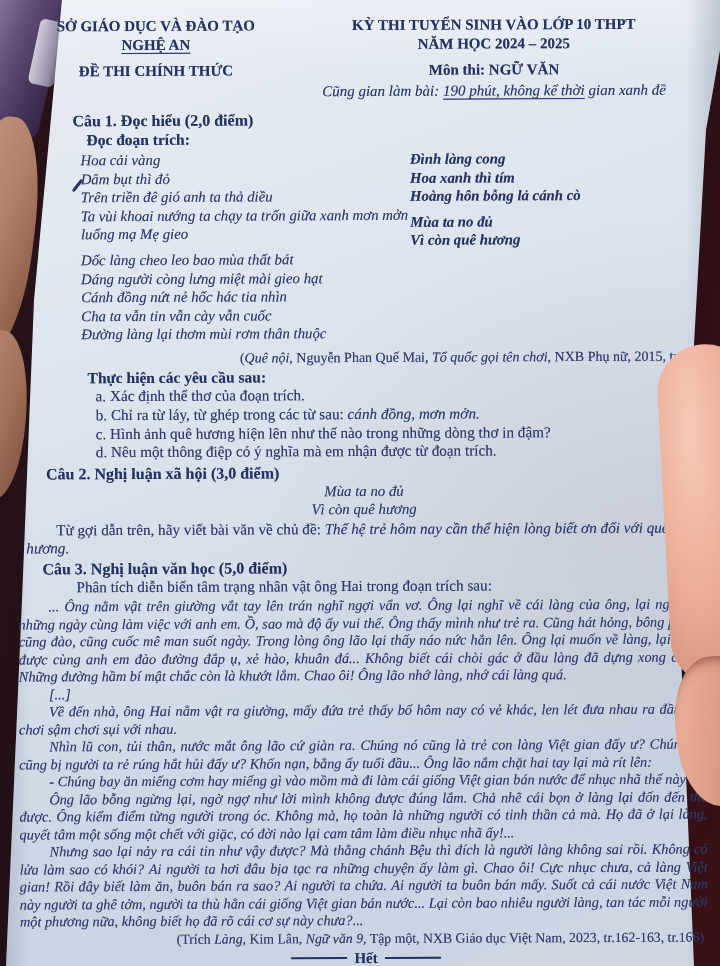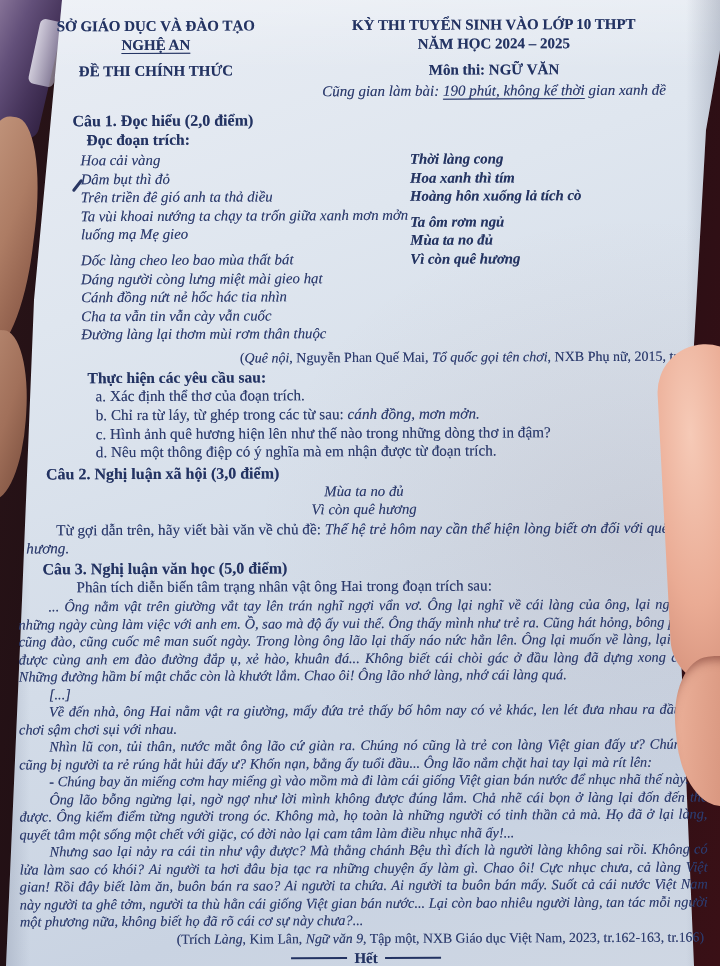--- a/index.html
+++ b/index.html
@@ -134,26 +134,25 @@
         <div class="stanza">
           <div class="poem-line">Dốc làng cheo leo bao mùa thất bát</div>
           <div class="poem-line">Dáng người còng lưng miệt mài gieo hạt</div>
           <div class="poem-line">Cánh đồng nứt nẻ hốc hác tia nhìn</div>
           <div class="poem-line">Cha ta vẫn tin vẫn cày vẫn cuốc</div>
           <div class="poem-line">Đường làng lại thơm mùi rơm thân thuộc</div>
         </div>
       </div>
       <div class="poem-right">
         <div class="stanza">
-          <div class="poem-line">Thời làng cong</div>
+          <div class="poem-line">Đình làng cong</div>
           <div class="poem-line">Hoa xanh thì tím</div>
-          <div class="poem-line">Hoàng hôn xuống lả tích cò</div>
+          <div class="poem-line">Hoàng hôn bỗng lả cánh cò</div>
         </div>
         <div class="stanza">
-          <div class="poem-line">Ta ôm rơm ngủ</div>
           <div class="poem-line">Mùa ta no đủ</div>
           <div class="poem-line">Vì còn quê hương</div>
         </div>
       </div>
     </div>
 
     <div class="cite"><span>(</span><span class="ital">Quê nội</span><span>, Nguyễn Phan Quế Mai, </span><span class="ital">Tổ quốc gọi tên chơi</span><span>, NXB Phụ nữ, 2015, tr.10)</span></div>
 
     <div class="tasks-title">Thực hiện các yêu cầu sau:</div>
     <div class="task">a. Xác định thể thơ của đoạn trích.</div>

